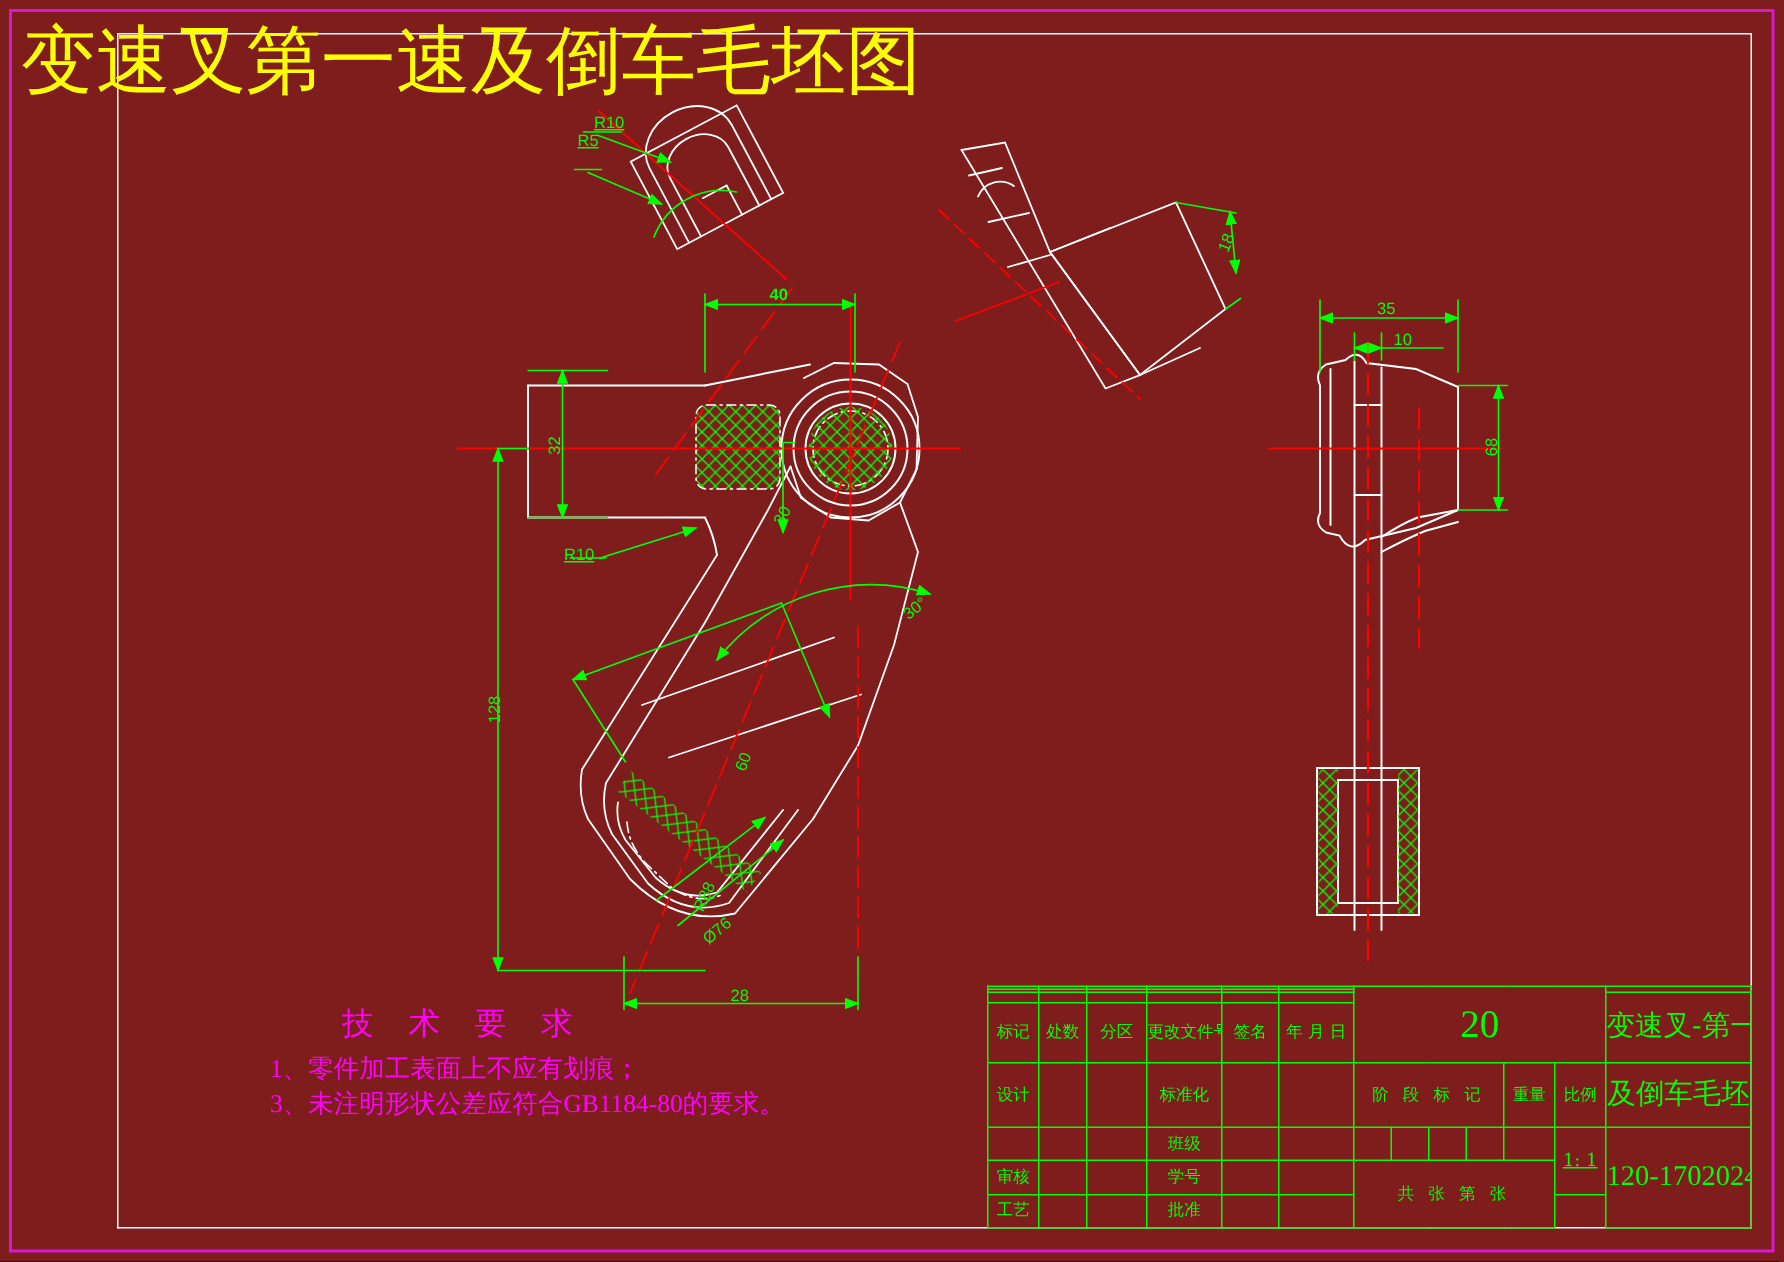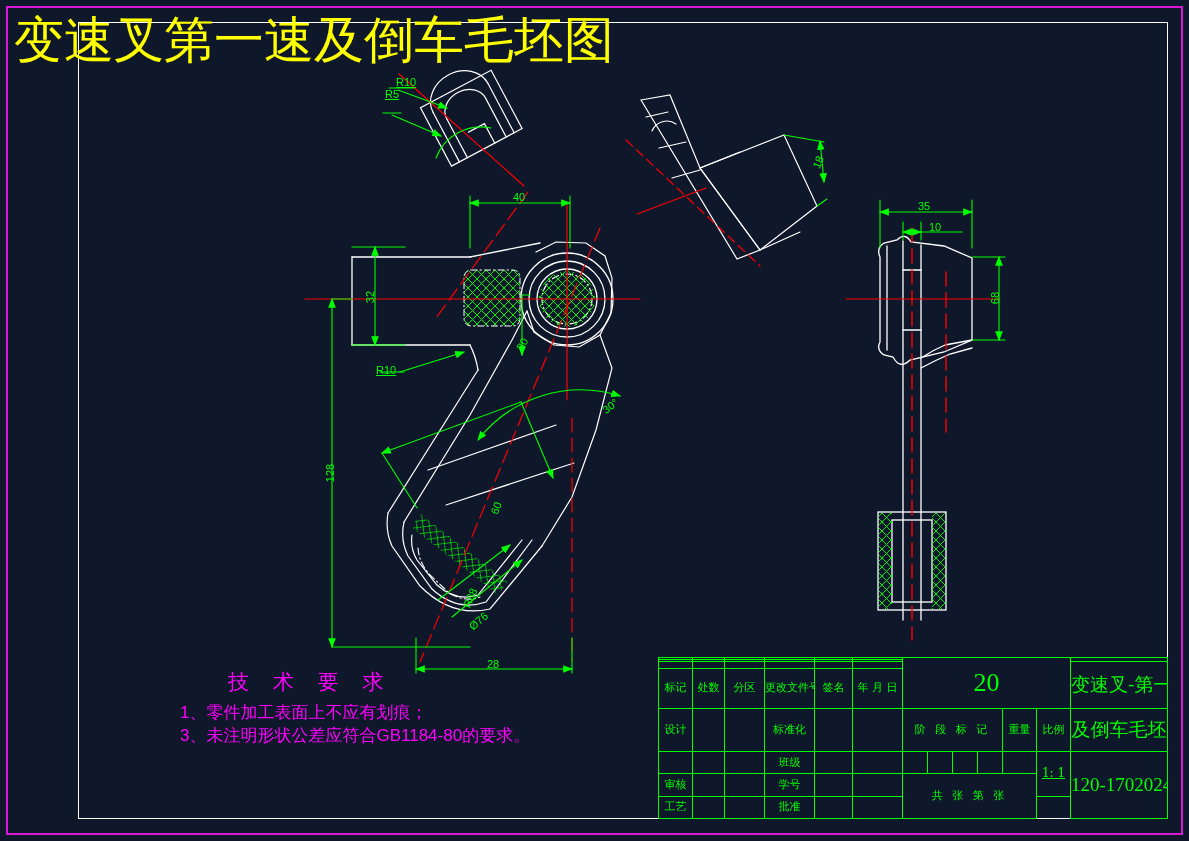--- a/index.html
+++ b/index.html
@@ -4,21 +4,21 @@
 <style>
   html, body {
     margin: 0;
     padding: 0;
     background: #000000;
   }
   #canvas {
     position: relative;
     width: 1189px;
     height: 841px;
-    background: #0f172a;
+    background: #7f1d1d;
     overflow: hidden;
     font-family: "Liberation Serif", serif;
   }
   
   .outer-border {
     position: absolute;
     left: 6px; top: 6px;
     width: 1177px; height: 829px;
     border: 2px solid #d817d8;
     box-sizing: border-box;
@@ -53,21 +53,21 @@
   #drawing {
     position: absolute;
     left: 0; top: 0;
     width: 1189px; height: 841px;
   }
   
   #tech-req {
     position: absolute;
     left: 150px; top: 668px;
     color: #ff00ff;
-    font-family: Liberation Sans, sans-serif;
+    font-family: Liberation Serif, serif;
   }
   #tech-req .tr-head {
     font-size: 21px;
     letter-spacing: 9px;
     margin-left: 78px;
     margin-bottom: 5px;
     white-space: nowrap;
   }
   #tech-req .tr-line {
     font-size: 17px;
@@ -327,21 +327,21 @@
         <line x1="972" y1="257" x2="1005" y2="257"></line>
         <line x1="972" y1="340" x2="1005" y2="340"></line>
         <line x1="999" y1="257" x2="999" y2="340" marker-start="url(#arS)" marker-end="url(#ar)"></line>
       </g>
     </g>
   </svg>
 
   <div class="dim" style="left:396px; top:76px; text-decoration:underline;">R10</div>
   <div class="dim" style="left:385px; top:88px; text-decoration:underline;">R5</div>
 
-  <div class="dim" style="left:513px; top:191px;">40</div>
+  <div class="dim" style="left:513px; top:191px;font-weight:bold;">40</div>
   <div class="dim" style="left:364px; top:291px; transform:rotate(-90deg); transform-origin:center;">32</div>
   <div class="dim" style="left:376px; top:364px; text-decoration:underline;">R10</div>
   <div class="dim" style="left:321px; top:467px; transform:rotate(-90deg); transform-origin:center;">128</div>
   <div class="dim" style="left:516px; top:338px; transform:rotate(-62deg); transform-origin:center;">30</div>
   <div class="dim" style="left:602px; top:400px; transform:rotate(-38deg); transform-origin:center;">30°</div>
   <div class="dim" style="left:490px; top:502px; transform:rotate(-68deg); transform-origin:center;">60</div>
   <div class="dim" style="left:460px; top:592px; transform:rotate(-66deg); transform-origin:center;">R88</div>
   <div class="dim" style="left:468px; top:615px; transform:rotate(-40deg); transform-origin:center;">Ø76</div>
   <div class="dim" style="left:487px; top:658px;">28</div>
 

